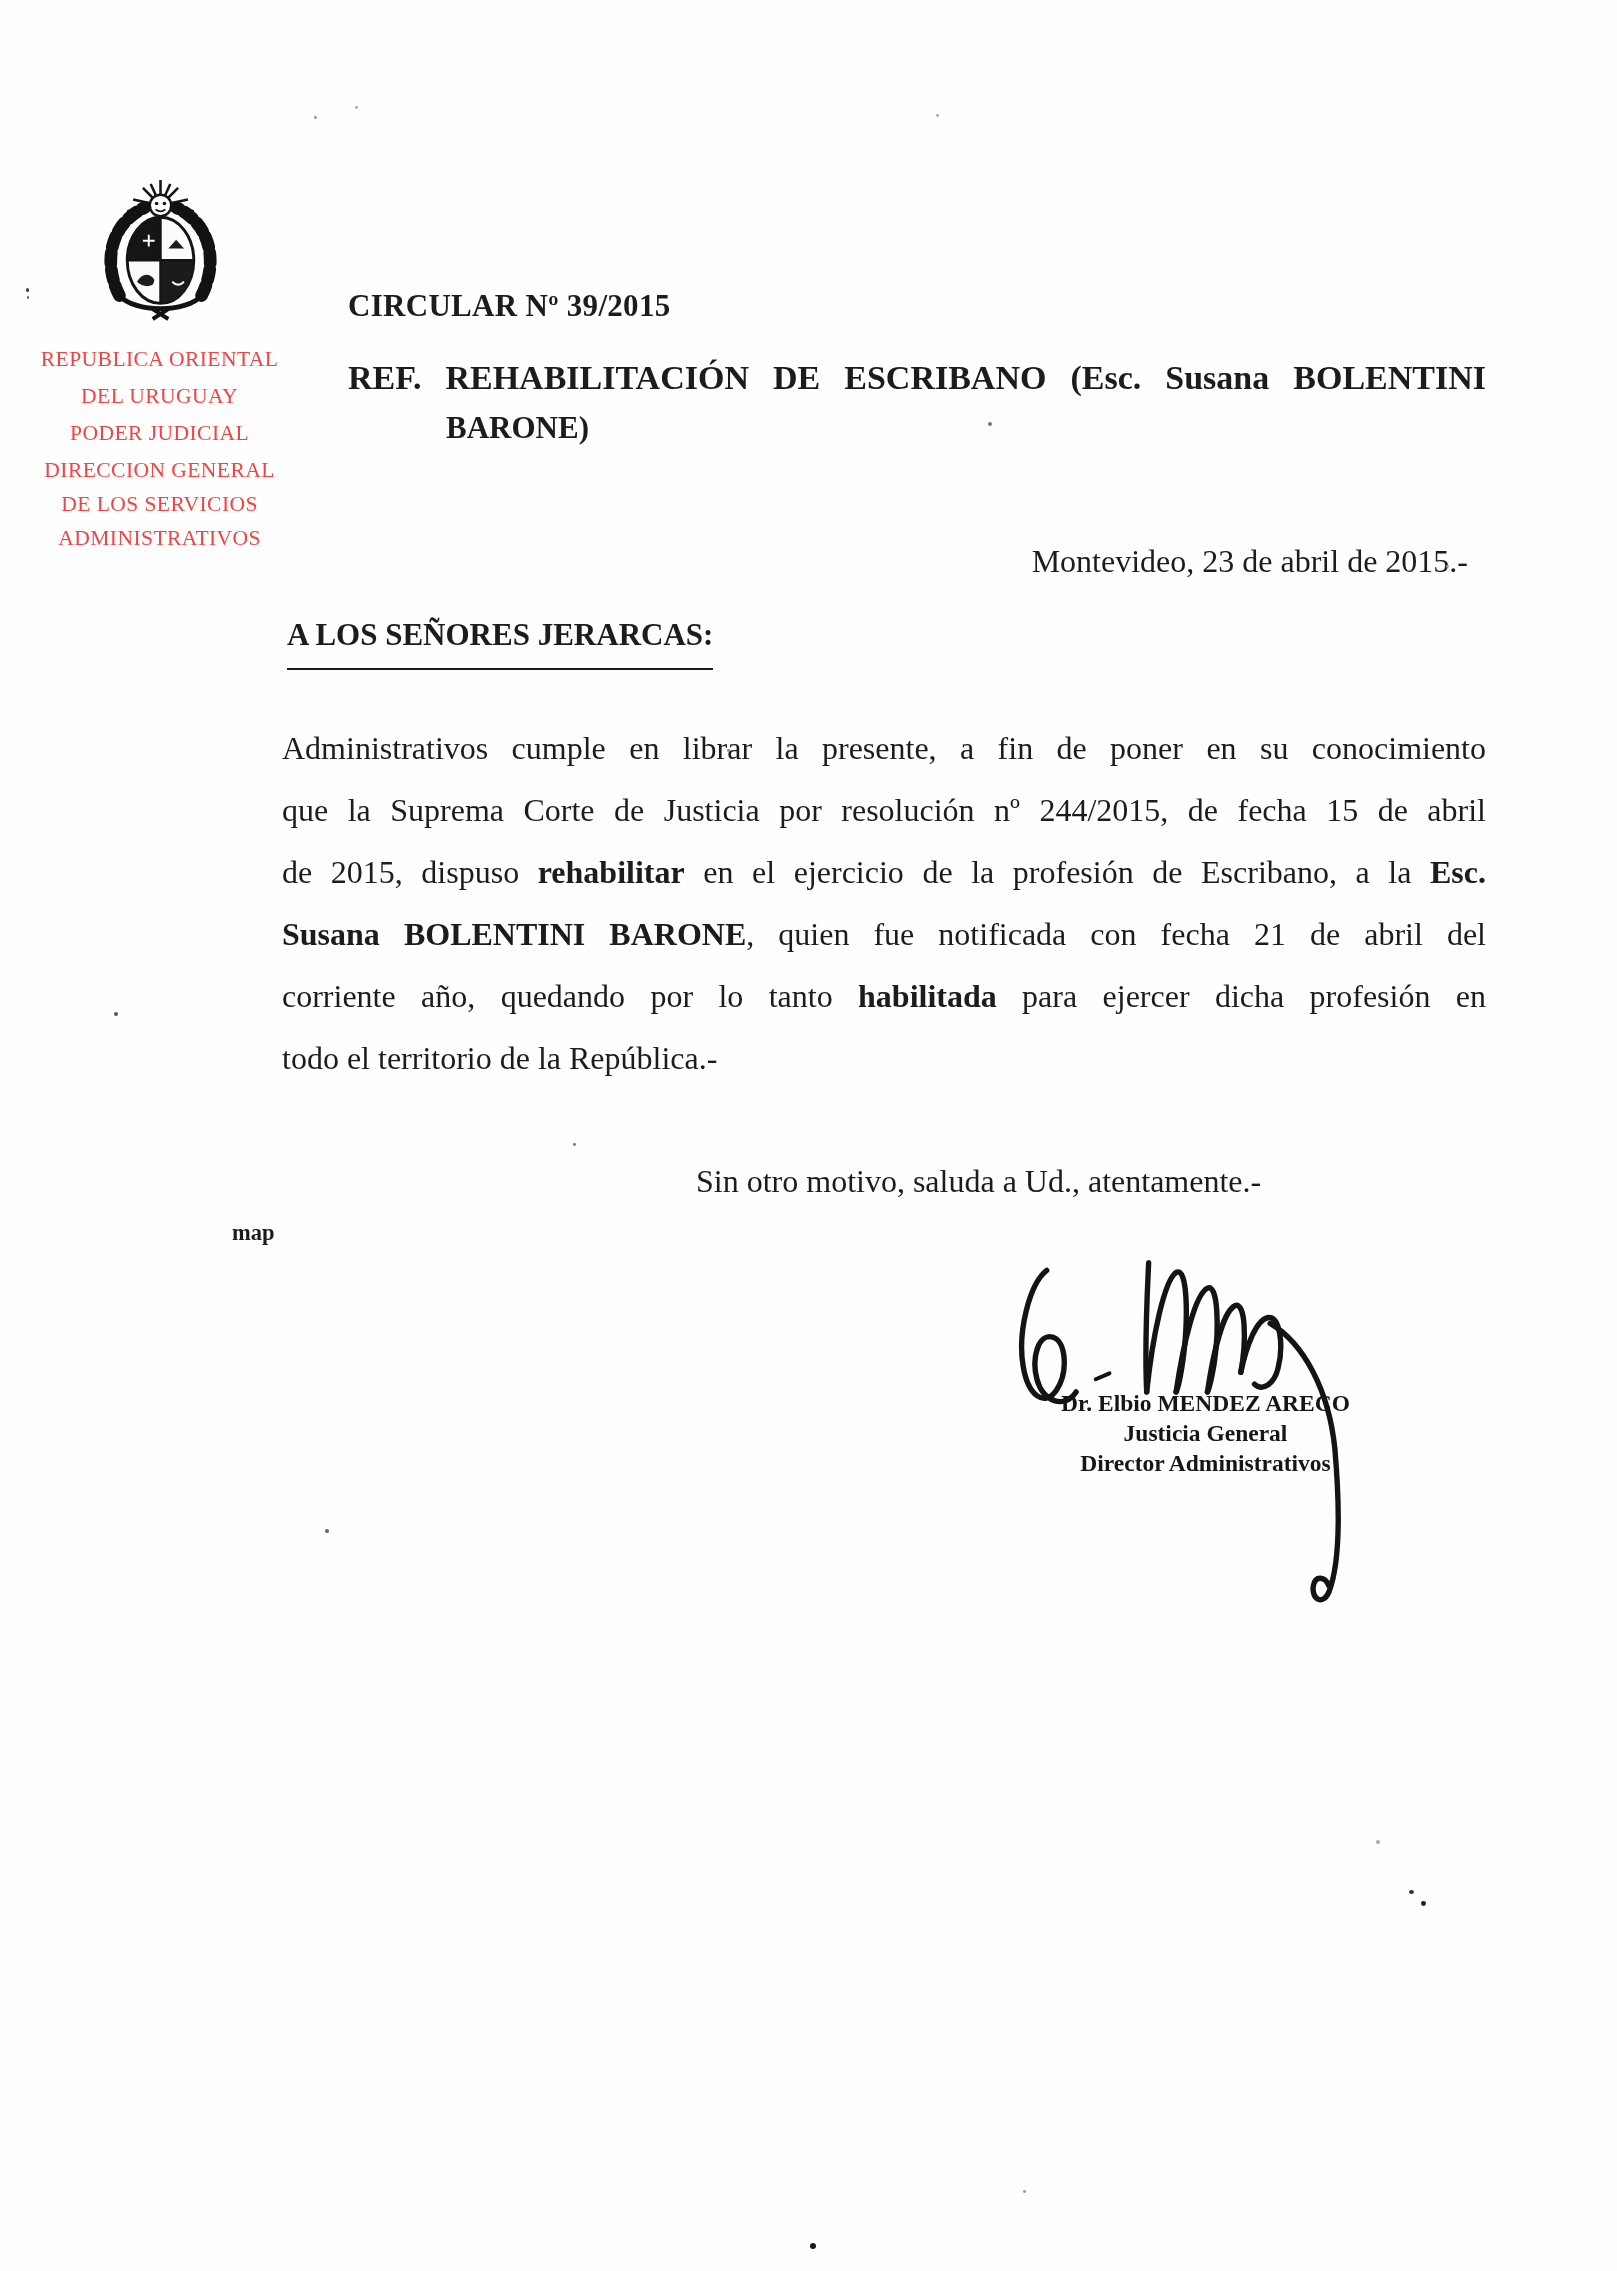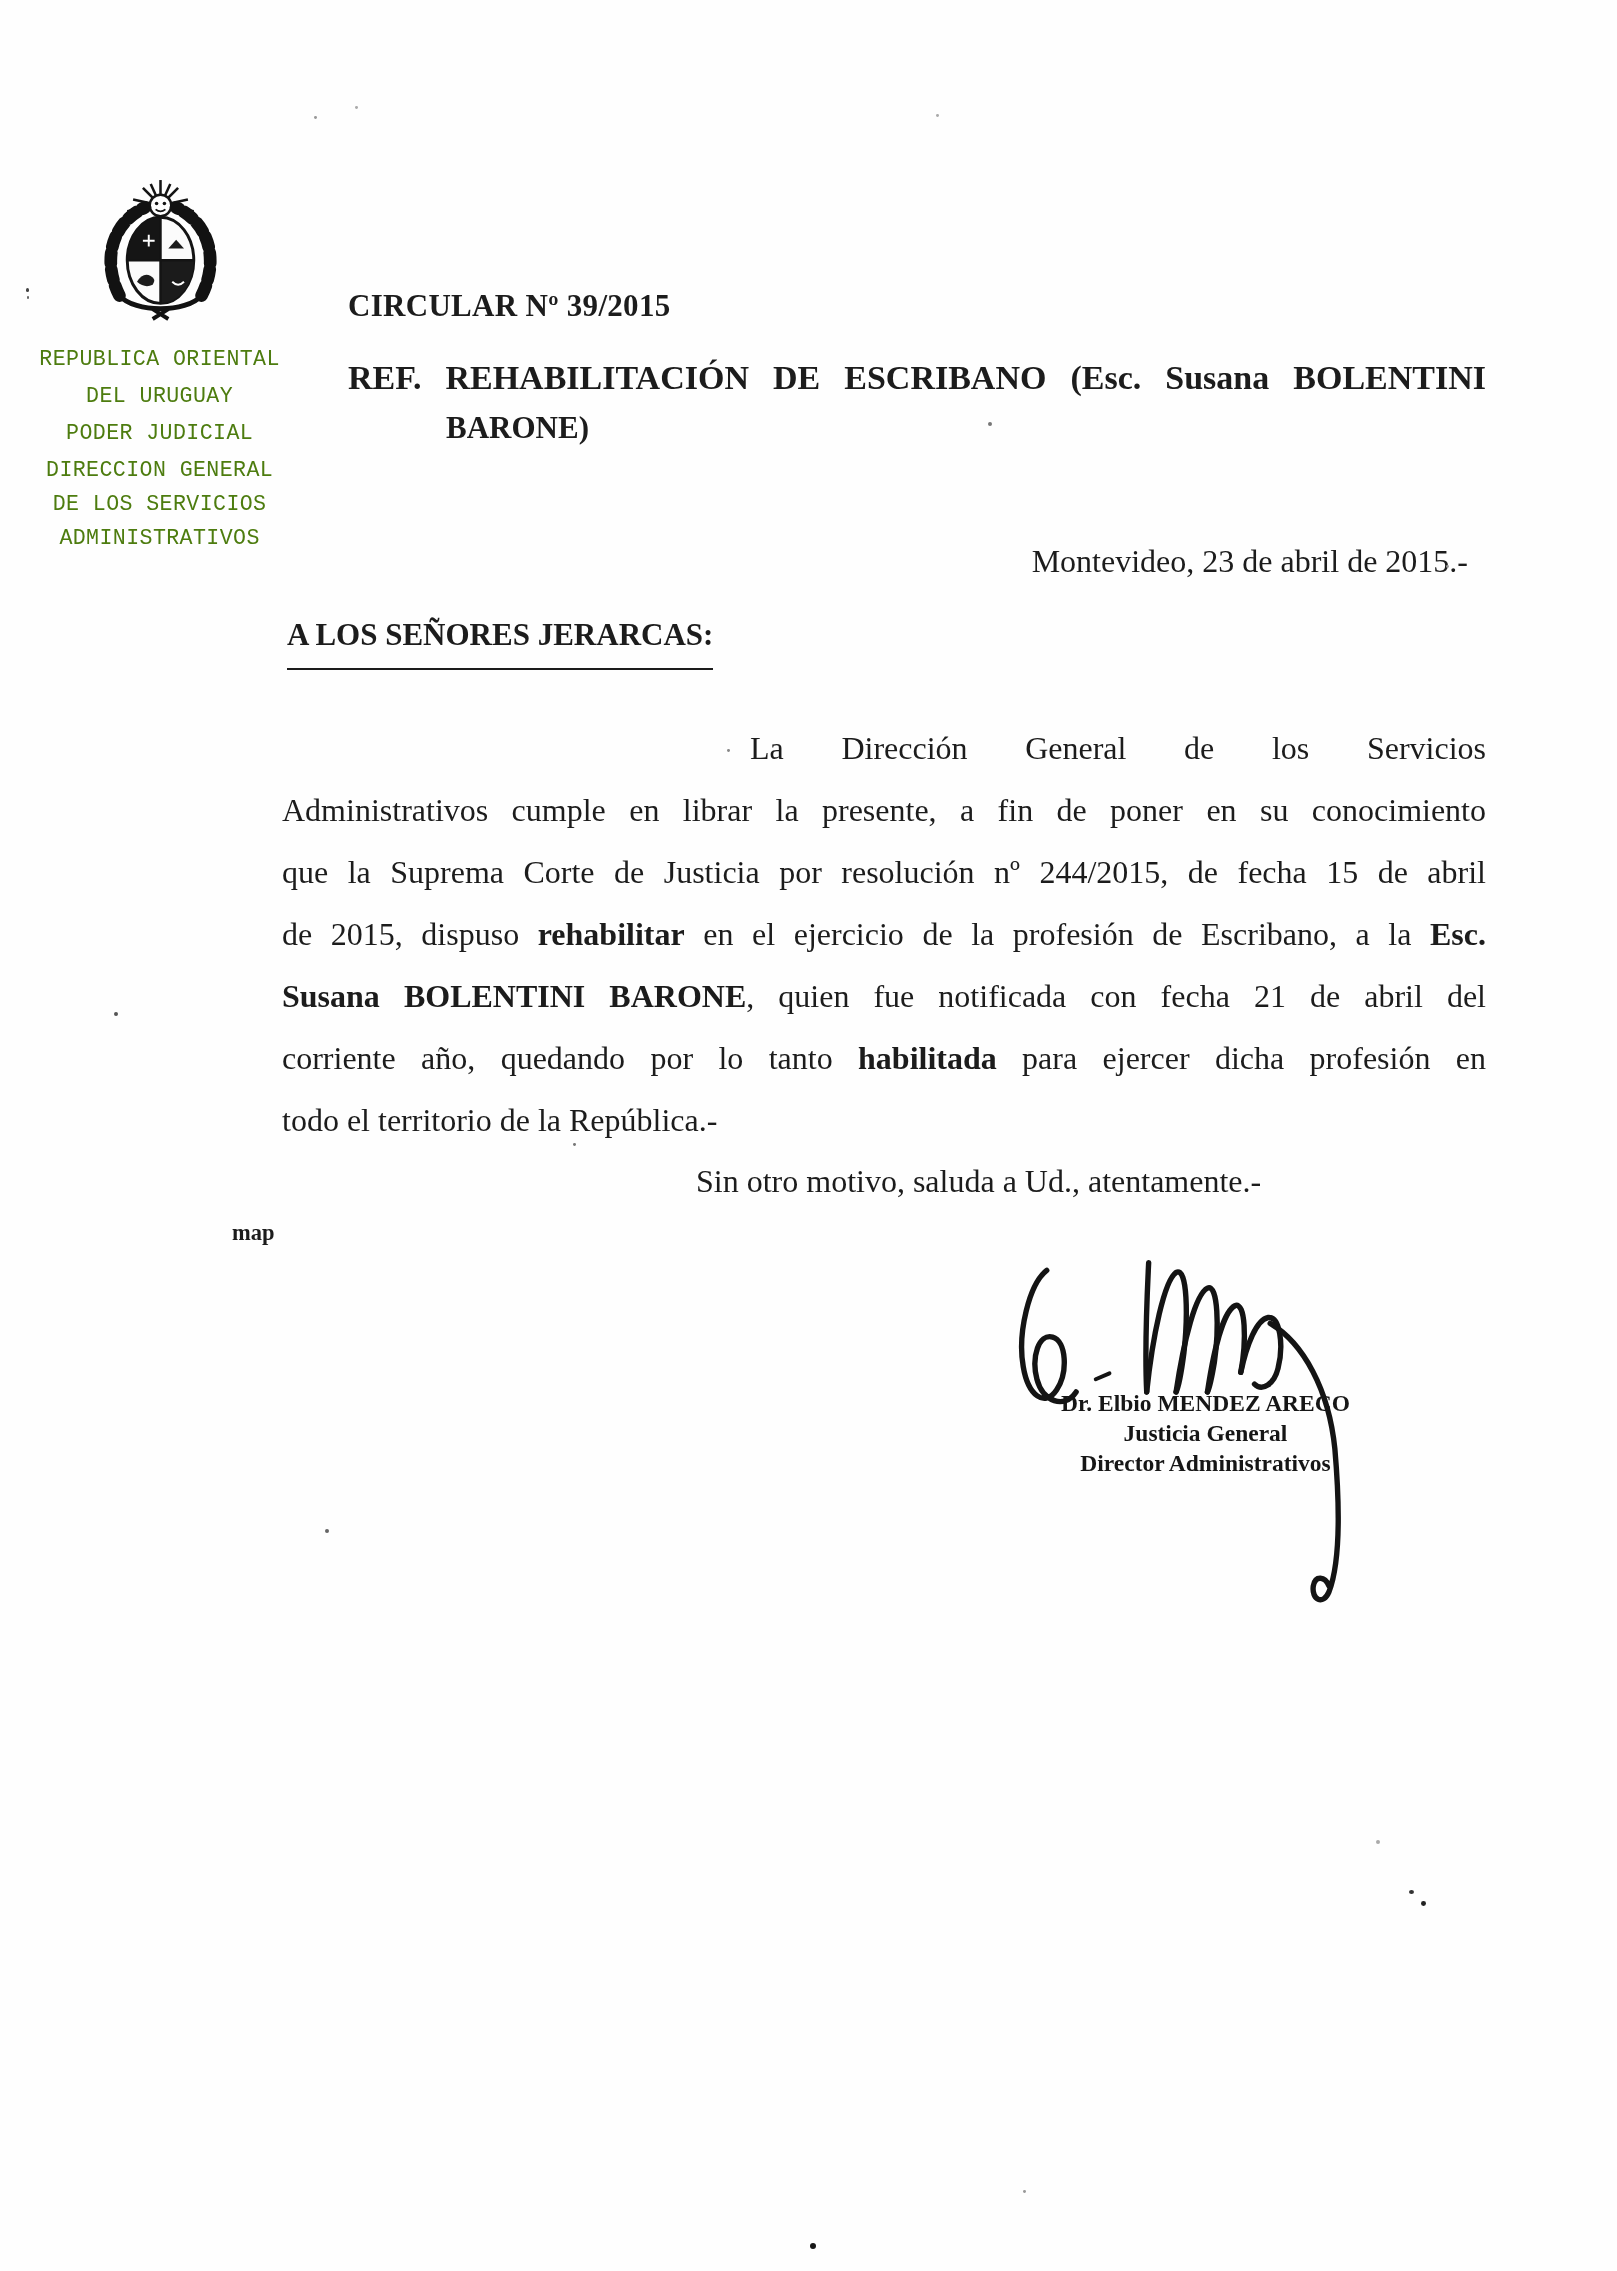--- a/index.html
+++ b/index.html
@@ -8,22 +8,22 @@
     width:1617px;height:2271px;
     background:#fefefe;
     overflow:hidden;
     font-family:"Liberation Serif","DejaVu Serif",serif;
     color:#1c1c1c;
   }
   
   .emblem{position:absolute;left:92px;top:176px;width:137px;height:149px;}
   .letterhead-text{
     position:absolute;left:17.6px;top:341px;width:284px;
-    font-family:Liberation Mono, monospace;
-    font-size:21.6px;line-height:37px;text-align:center;color:#4d7c0f;
+    font-family:Liberation Serif, serif;
+    font-size:21.6px;line-height:37px;text-align:center;color:#ef4444;
     letter-spacing:0.4px;
   }
   .letterhead-text .grp2{line-height:34px;margin-top:1px;}
   
   .title-circular{
     position:absolute;left:348px;top:288px;
     font-size:31px;font-weight:bold;letter-spacing:0.3px;
   }
   .title-ref{
     position:absolute;left:348px;top:359px;width:1138px;
@@ -126,21 +126,20 @@
   <div class="title-ref">REF. REHABILITACIÓN DE ESCRIBANO (Esc. Susana BOLENTINI</div>
   <div class="title-ref2">BARONE)</div>
 
   <div class="dateline">Montevideo, 23 de abril de 2015.-</div>
 
   <div class="salutation">
     <span class="u">A LOS SEÑORES JERARCAS:</span>
   </div>
 
   <div class="body-text">
-    <div class="bline first">La Dirección General de los Servicios</div>
     <div class="bline">Administrativos cumple en librar la presente, a fin de poner en su conocimiento</div>
     <div class="bline">que la Suprema Corte de Justicia por resolución nº 244/2015, de fecha 15 de abril</div>
     <div class="bline"><span>de 2015, dispuso </span><b>rehabilitar</b><span> en el ejercicio de la profesión de Escribano, a la </span><b>Esc.</b></div>
     <div class="bline"><b>Susana BOLENTINI BARONE</b><span>, quien fue notificada con fecha 21 de abril del</span></div>
     <div class="bline"><span>corriente año, quedando por lo tanto </span><b>habilitada</b><span> para ejercer dicha profesión en</span></div>
     <div class="bline last">todo el territorio de la República.-</div>
   </div>
 
   <div class="closing">Sin otro motivo, saluda a Ud., atentamente.-</div>
 

